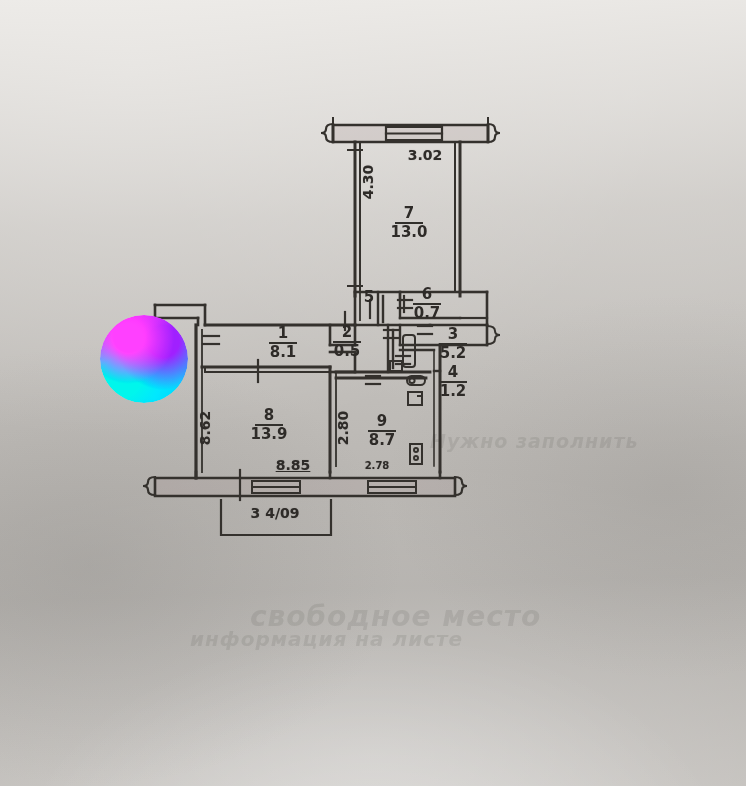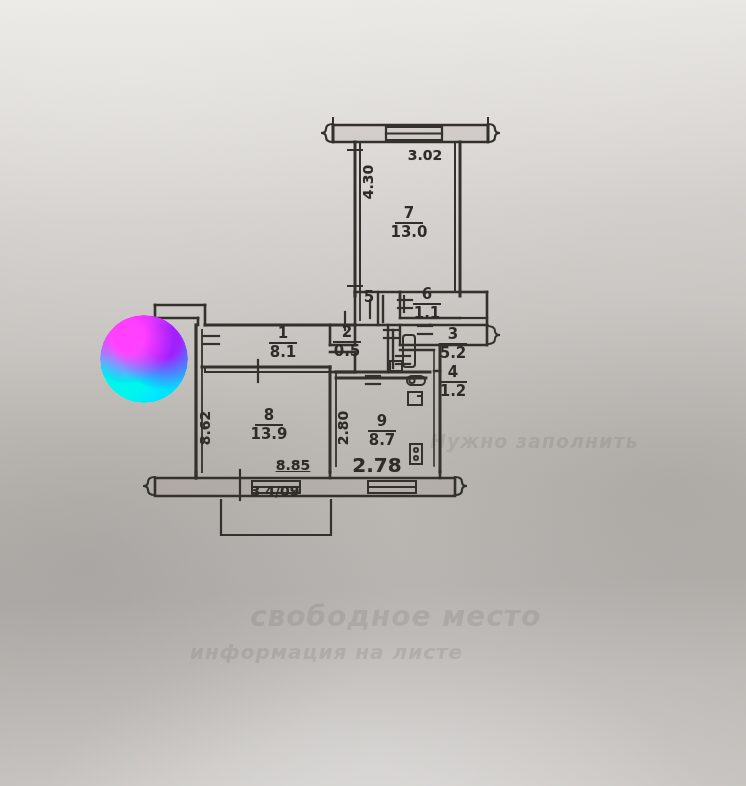--- a/index.html
+++ b/index.html
@@ -61,21 +61,21 @@
 
   <div class="paper">
     <div class="paper-g1"></div>
     <div class="paper-g2"></div>
     <div class="paper-g3"></div>
   </div>
 
   <div id="ghost-layer">
       <div class="ghost" style="left: 430px; top: 430px; font-size: 19px;">Нужно  заполнить</div>
       <div class="ghost" style="left: 250px; top: 600px; font-size: 28px;">свободное  место</div>
-      <div class="ghost" style="left: 190px; top: 640px; font-size: 20px; text-align: right;">информация  на  листе</div>
+      <div class="ghost" style="left: 190px; top: 627px; font-size: 20px; text-align: right;">информация  на  листе</div>
     </div>
 
   <svg id="plan" viewBox="0 0 746 786">
     <g fill="none" stroke="#34312d" stroke-linecap="square" stroke-linejoin="miter">
 
       <g>
         <rect x="333" y="125" width="155" height="17" stroke-width="2.6" fill="rgba(168,150,150,.22)"></rect>
         <line x1="333" y1="125" x2="333" y2="142" stroke-width="2.6"></line>
         <line x1="488" y1="125" x2="488" y2="142" stroke-width="2.6"></line>
       </g>
@@ -239,21 +239,21 @@
 
   <div id="label-layer">
       <div class="rm" style="left: 383px; top: 206px; width: 52px;">
         <span class="num">7</span>
         <span class="bar" style="width: 28px;"></span>
         <span class="area">13.0</span>
       </div>
       <div class="rm" style="left: 401px; top: 287px; width: 52px;">
         <span class="num">6</span>
         <span class="bar" style="width: 28px;"></span>
-        <span class="area">1.1</span>
+        <span class="area">0.7</span>
       </div>
       <div class="rm" style="left: 343px; top: 290px; width: 52px;">
         <span class="num">5</span>
       </div>
       <div class="rm" style="left: 257px; top: 326px; width: 52px;">
         <span class="num">1</span>
         <span class="bar" style="width: 28px;"></span>
         <span class="area">8.1</span>
       </div>
       <div class="rm" style="left: 321px; top: 325px; width: 52px;">
@@ -279,22 +279,22 @@
       <div class="rm" style="left: 356px; top: 414px; width: 52px;">
         <span class="num">9</span>
         <span class="bar" style="width: 28px;"></span>
         <span class="area">8.7</span>
       </div>
       <div class="lbl rot" style="left: 425px; top: 155px; font-size: 14px; transform: translate(-50%, -50%) rotate(0deg); text-align: center;">3.02</div>
       <div class="lbl rot" style="left: 368px; top: 182px; font-size: 14px; transform: translate(-50%, -50%) rotate(-90deg);">4.30</div>
       <div class="lbl rot" style="left: 205px; top: 428px; font-size: 14px; transform: translate(-50%, -50%) rotate(-90deg);">8.62</div>
       <div class="lbl rot" style="left: 343px; top: 428px; font-size: 14px; transform: translate(-50%, -50%) rotate(-90deg);">2.80</div>
       <div class="lbl rot" style="left: 293px; top: 465px; font-size: 14px; transform: translate(-50%, -50%) rotate(0deg); text-decoration: underline;">8.85</div>
-      <div class="lbl rot" style="left: 377px; top: 465px; font-size: 20px; transform: translate(-50%, -50%) rotate(0deg);">2.78</div>
-      <div class="lbl rot" style="left: 275px; top: 491px; font-size: 14px; transform: translate(-50%, -50%) rotate(0deg);">3 4/09</div>
+      <div class="lbl rot" style="left: 377px; top: 465px; font-size: 10px; transform: translate(-50%, -50%) rotate(0deg);">2.78</div>
+      <div class="lbl rot" style="left: 275px; top: 513px; font-size: 14px; transform: translate(-50%, -50%) rotate(0deg);">3 4/09</div>
     </div>
 
   <div class="logo" style="left:100px;top:315px;width:88px;height:88px;">
     <div class="bg"></div>
     <svg width="88" height="88" viewBox="0 0 88 88">
       <defs>
         <clipPath id="cc">
             <circle cx="44" cy="44" r="44"></circle>
           </clipPath>
       </defs>

